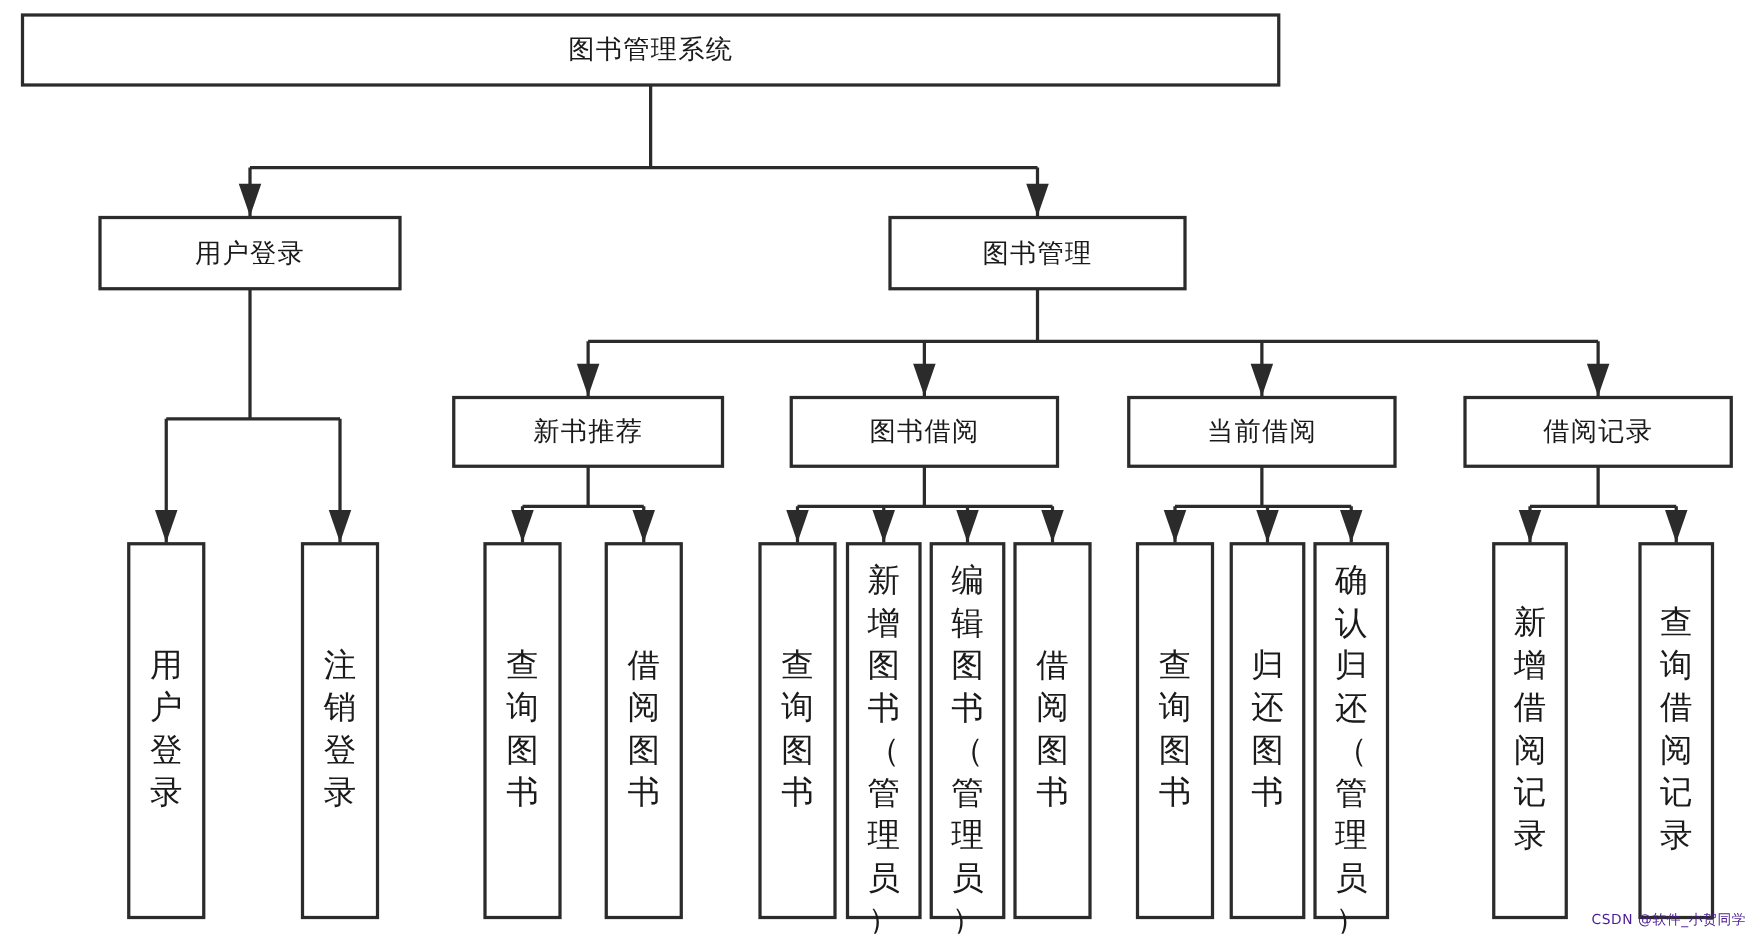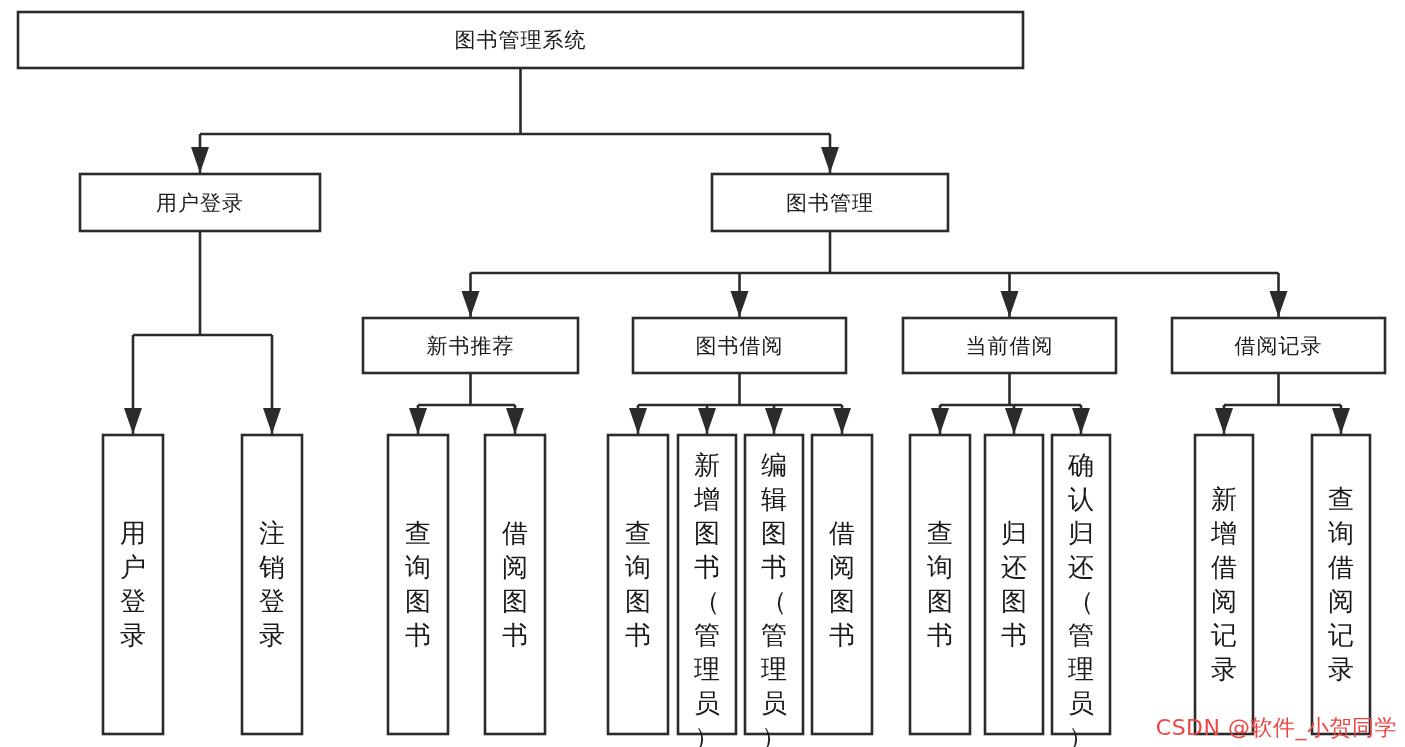--- a/index.html
+++ b/index.html
@@ -48,22 +48,22 @@
   }
   .edge-arrow {
     fill: #2b2b2b;
     stroke: none;
   }
   .watermark {
     position: absolute;
     right: 8px;
     bottom: 4px;
     font-family: "DejaVu Sans", "Liberation Sans", sans-serif;
-    font-size: 22px;
-    color: #ef4444;
+    font-size: 11px;
+    color: #4c1d95;
     letter-spacing: 0.5px;
     white-space: nowrap;
     user-select: none;
   }
 </style>
 </head>
 <body>
 
 <div id="diagram-root">
   <svg class="diagram" viewBox="0 0 1405 747">

